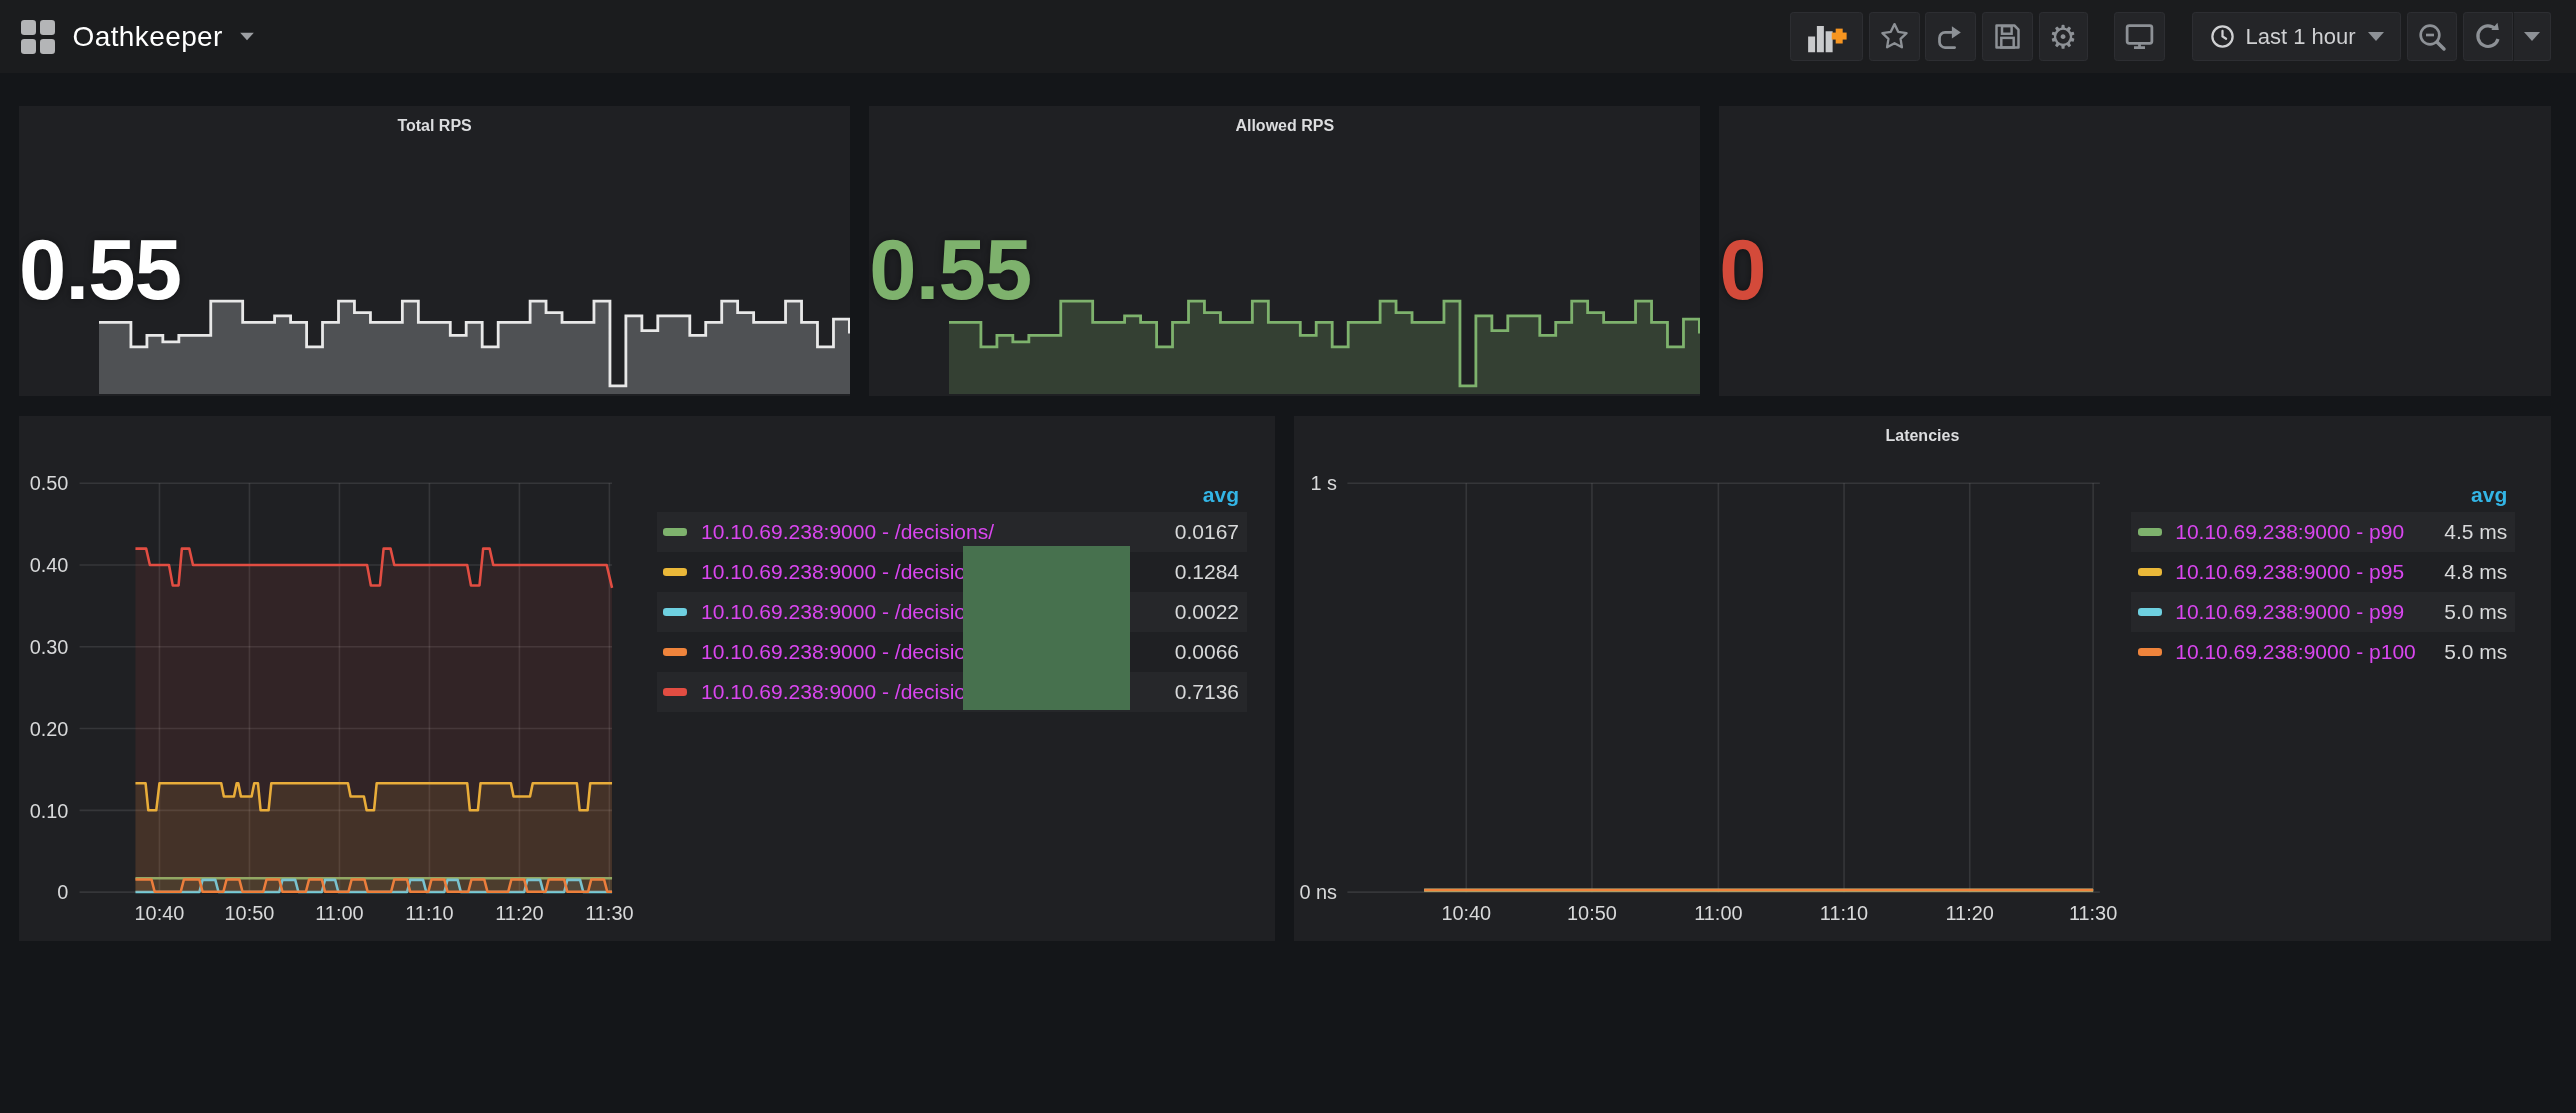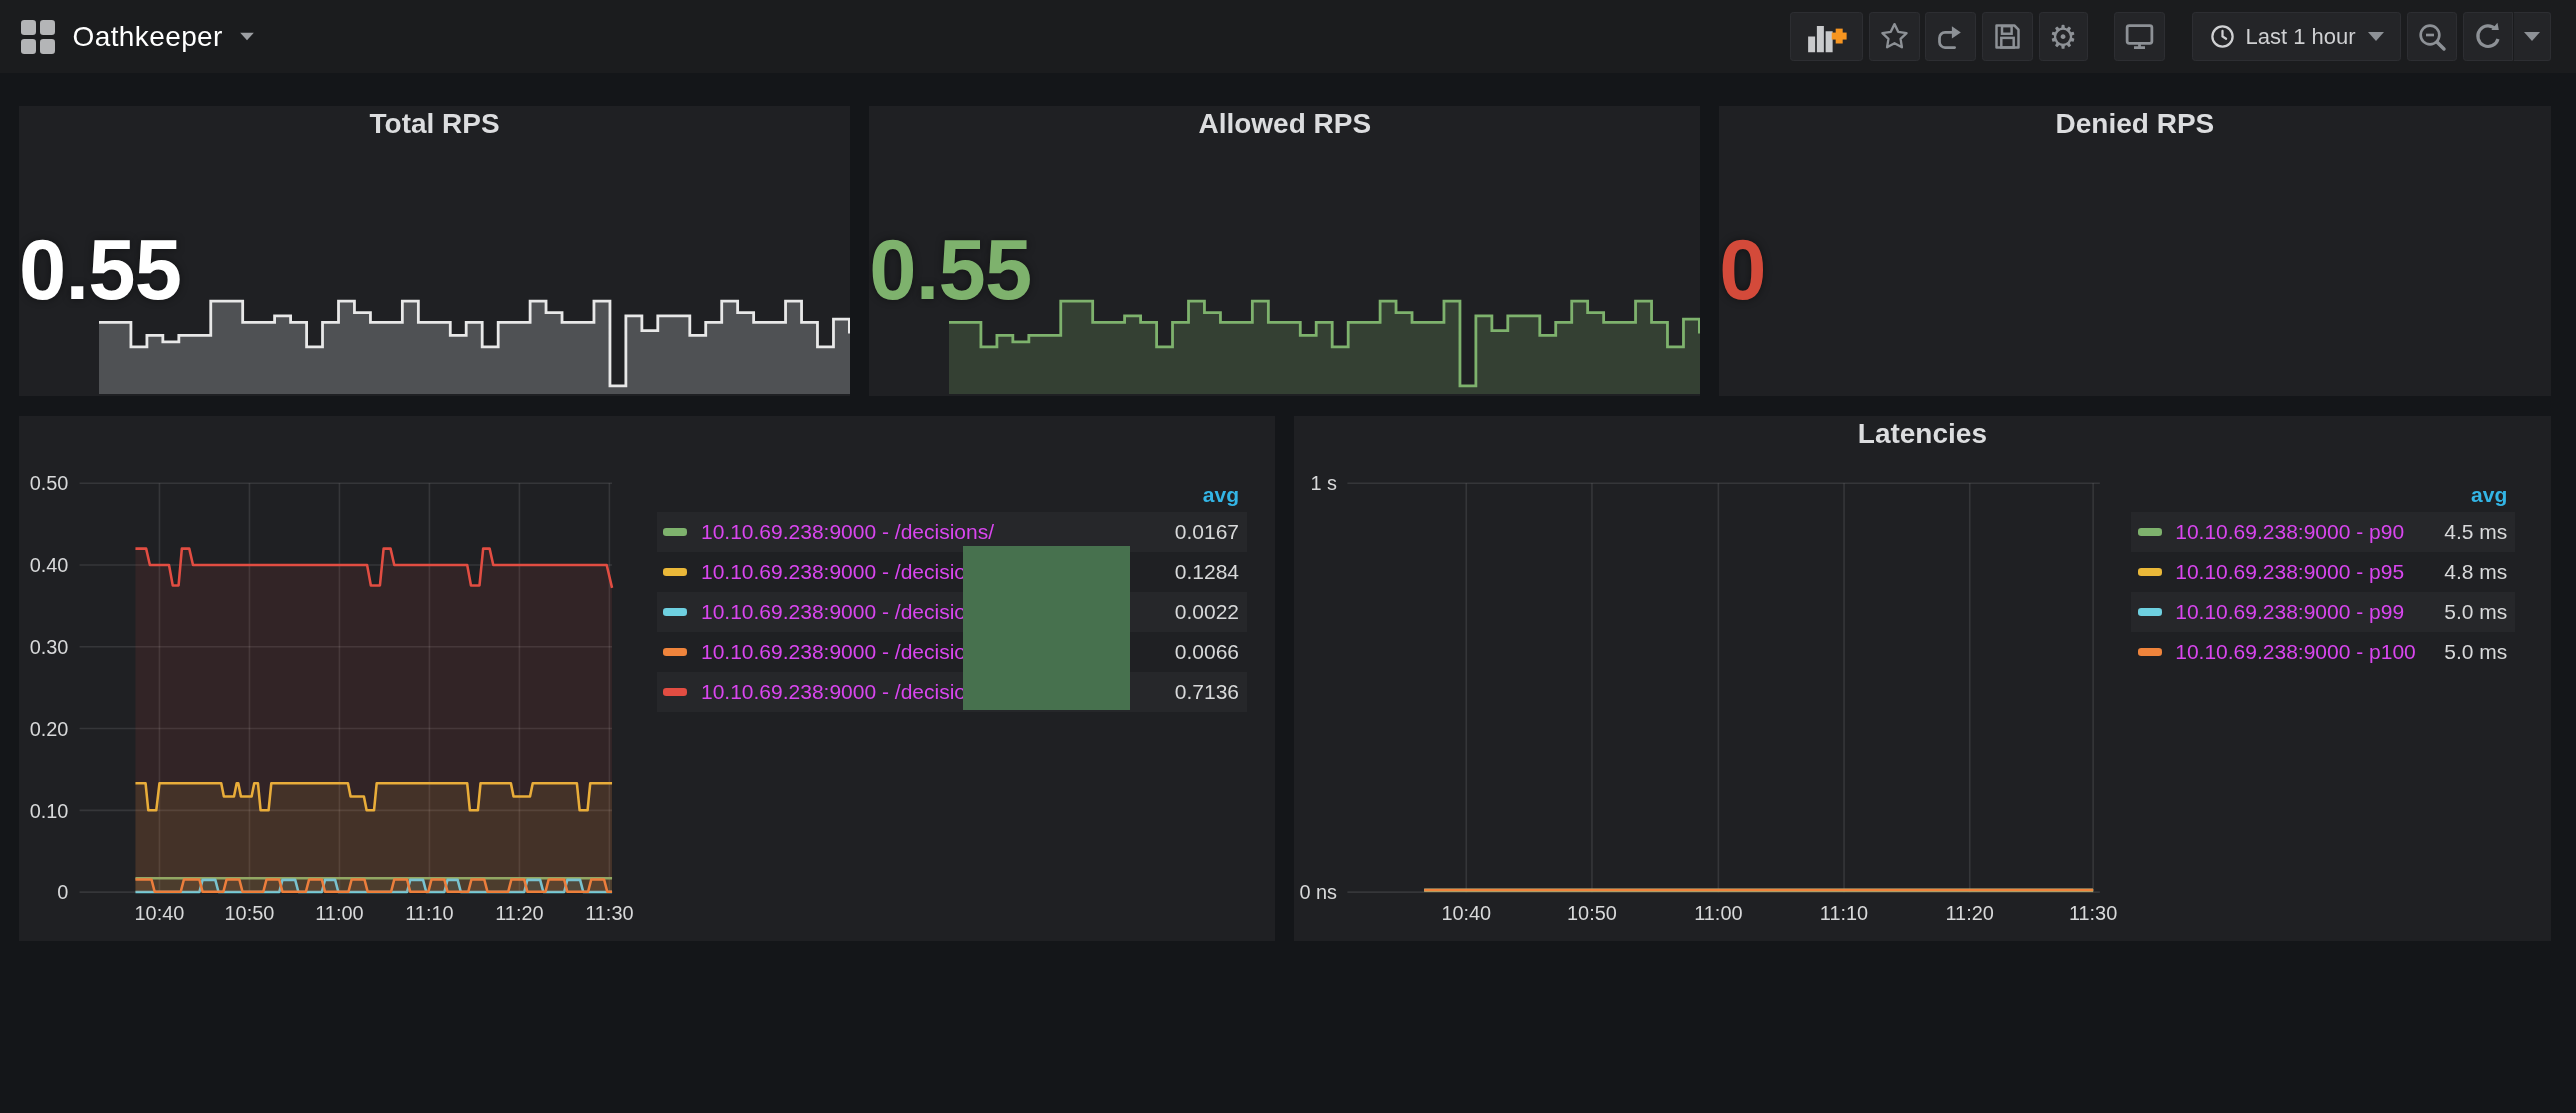--- a/index.html
+++ b/index.html
@@ -27,22 +27,22 @@
   .refresh-group { display:flex; align-items:stretch; margin-left:5.6px; }
   .refresh-group .tb-btn { margin-left:0; }
   .refresh-group .tb-btn:first-child { border-top-right-radius:0; border-bottom-right-radius:0; }
   .refresh-group .tb-btn:last-child  { border-top-left-radius:0; border-bottom-left-radius:0;
                                        border-left:0.8px solid #1a1b1d; min-width:38px; }
 
   
   .stat-row  { position:absolute; top:106px; left:19px; right:25.5px; height:290px; display:flex; gap:19px; }
   .graph-row { position:absolute; top:416px; left:19px; right:25.5px; height:525px; display:flex; gap:19px; }
   .panel { position:relative; flex:1; background:#1f2023; overflow:hidden; }
-  .panel-title { position:absolute; top:2px; left:0; right:0; text-align:center;
-                 font-size:28px; font-weight:700; color:#dcdddf; z-index:3; }
+  .panel-title { position:absolute; top:11px; left:0; right:0; text-align:center;
+                 font-size:16px; font-weight:700; color:#dcdddf; z-index:3; }
 
   
   .stat-value { position:absolute; top:121px; left:0; right:0; text-align:left;
                 font-size:85px; font-weight:700; line-height:1; letter-spacing:-0.8px;
                 text-shadow:0 0 8px rgba(0,0,0,.45); z-index:2; }
   .spark { position:absolute; left:80px; right:1.6px; bottom:1.6px; height:96px; z-index:1; }
 
   
   .chart-svg { position:absolute; inset:0; width:100%; height:100%; z-index:1; }
 
@@ -159,21 +159,20 @@
   </div>
   <div class="panel">
     <div class="panel-title">Allowed RPS</div>
     <div class="stat-value" style="color: rgb(126, 178, 109);">0.55</div>
     <svg class="spark" preserveAspectRatio="none" viewBox="0 0 958 120">
         <path d="M0 30.50909090909092 H20.0 V30.5 H39.9 V61.1 H59.9 V46.8 H79.8 V54.9 H99.8 V46.8 H119.8 V46.8 H139.7 V4.0 H159.7 V4.0 H179.6 V30.5 H199.6 V30.5 H219.5 V22.4 H239.5 V30.5 H259.5 V61.1 H279.4 V30.5 H299.4 V4.0 H319.3 V18.3 H339.3 V30.5 H359.3 V30.5 H379.2 V4.0 H399.2 V30.5 H419.1 V30.5 H439.1 V46.8 H459.0 V30.5 H479.0 V61.1 H499.0 V30.5 H518.9 V30.5 H538.9 V4.0 H558.8 V18.3 H578.8 V30.5 H598.8 V30.5 H618.7 V4.0 H638.7 V109.9 H658.6 V22.4 H678.6 V40.7 H698.5 V22.4 H718.5 V22.4 H738.5 V46.8 H758.4 V30.5 H778.4 V4.0 H798.3 V18.3 H818.3 V30.5 H838.3 V30.5 H858.2 V4.0 H878.2 V30.5 H898.1 V61.1 H918.1 V26.4 H938.0 V42.7 H958.0 V120 H0 Z" fill="rgba(126,178,109,0.22)" stroke="none"></path>
         <path d="M0 30.50909090909092 H20.0 V30.5 H39.9 V61.1 H59.9 V46.8 H79.8 V54.9 H99.8 V46.8 H119.8 V46.8 H139.7 V4.0 H159.7 V4.0 H179.6 V30.5 H199.6 V30.5 H219.5 V22.4 H239.5 V30.5 H259.5 V61.1 H279.4 V30.5 H299.4 V4.0 H319.3 V18.3 H339.3 V30.5 H359.3 V30.5 H379.2 V4.0 H399.2 V30.5 H419.1 V30.5 H439.1 V46.8 H459.0 V30.5 H479.0 V61.1 H499.0 V30.5 H518.9 V30.5 H538.9 V4.0 H558.8 V18.3 H578.8 V30.5 H598.8 V30.5 H618.7 V4.0 H638.7 V109.9 H658.6 V22.4 H678.6 V40.7 H698.5 V22.4 H718.5 V22.4 H738.5 V46.8 H758.4 V30.5 H778.4 V4.0 H798.3 V18.3 H818.3 V30.5 H838.3 V30.5 H858.2 V4.0 H878.2 V30.5 H898.1 V61.1 H918.1 V26.4 H938.0 V42.7 H958.0" fill="none" stroke="#7eb26d" stroke-width="3.5"></path>
       </svg>
   </div>
   <div class="panel">
-    <div class="panel-title">Denied RPS</div>
     <div class="stat-value" style="color: rgb(212, 74, 58);">0</div>
   </div>
 </section>
 
 <section class="graph-row">
 
   <div class="panel">
     <svg class="chart-svg" viewBox="0 0 1576 658">
         <line x1="76" x2="744" y1="84" y2="84" stroke="rgba(255,255,255,0.10)" stroke-width="2"></line>
         <line x1="76" x2="744" y1="186.59999999999997" y2="186.59999999999997" stroke="rgba(255,255,255,0.10)" stroke-width="2"></line>

